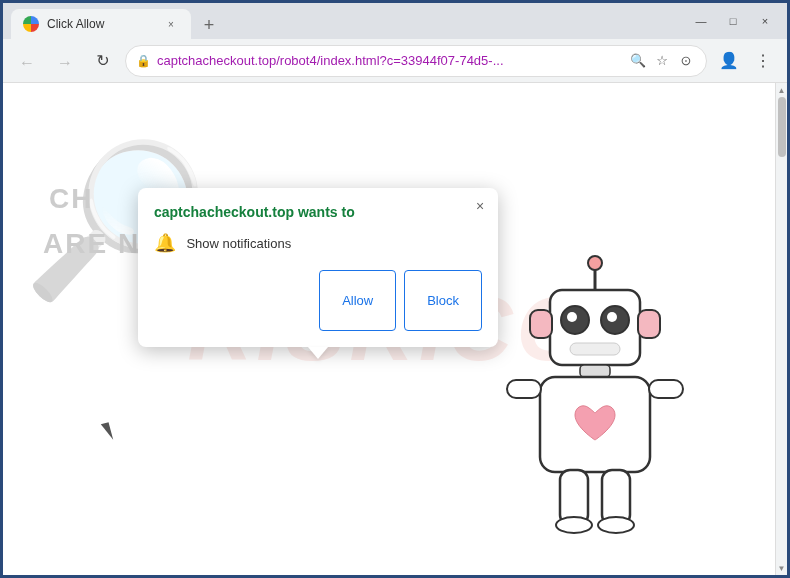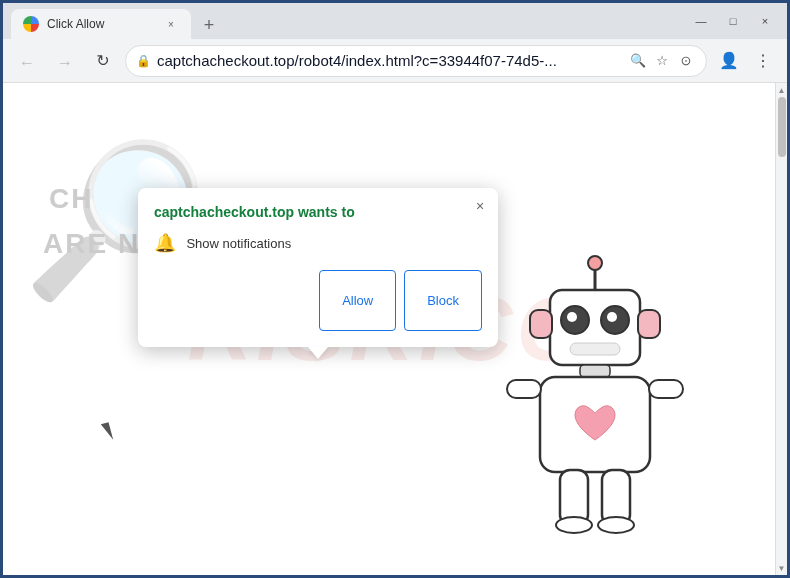--- a/index.html
+++ b/index.html
@@ -149,22 +149,22 @@
       font-size: 13px;
     }
 
     .address-bar .lock-icon {
       font-size: 12px;
       color: #555;
     }
 
     .address-text {
       flex: 1;
-      color: #0f172a;
-      font-size: 15px;
+      color: #a21caf;
+      font-size: 13px;
       white-space: nowrap;
       overflow: hidden;
       text-overflow: ellipsis;
     }
 
     .address-icons {
       display: flex;
       align-items: center;
       gap: 4px;
     }

